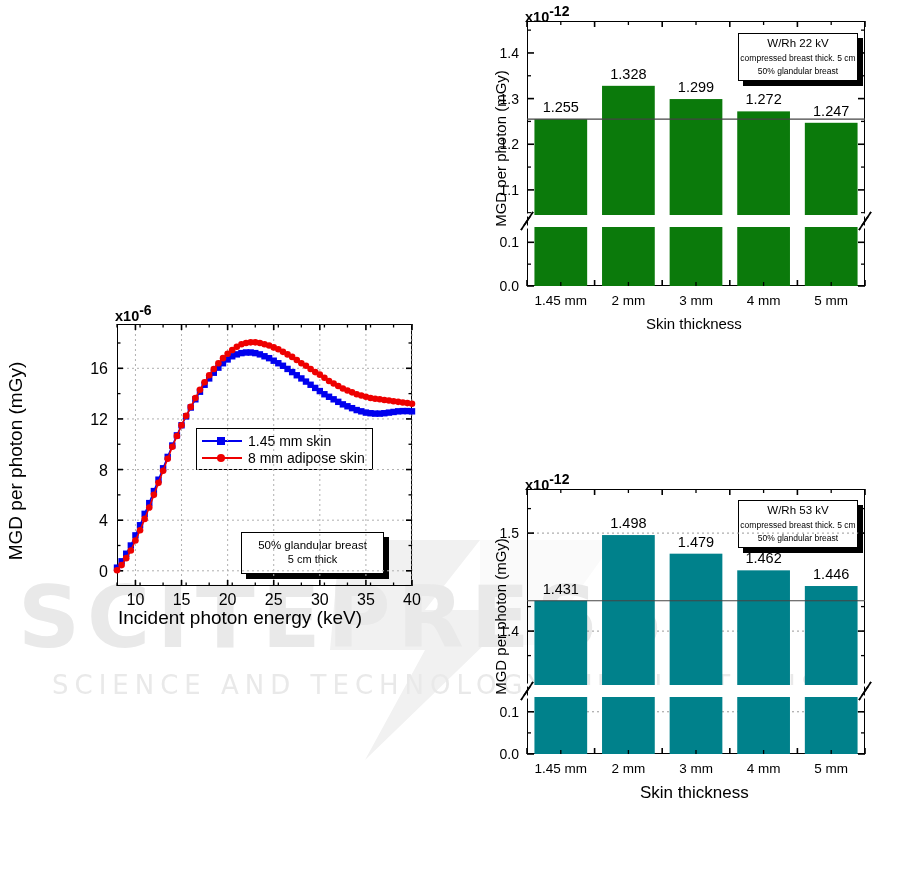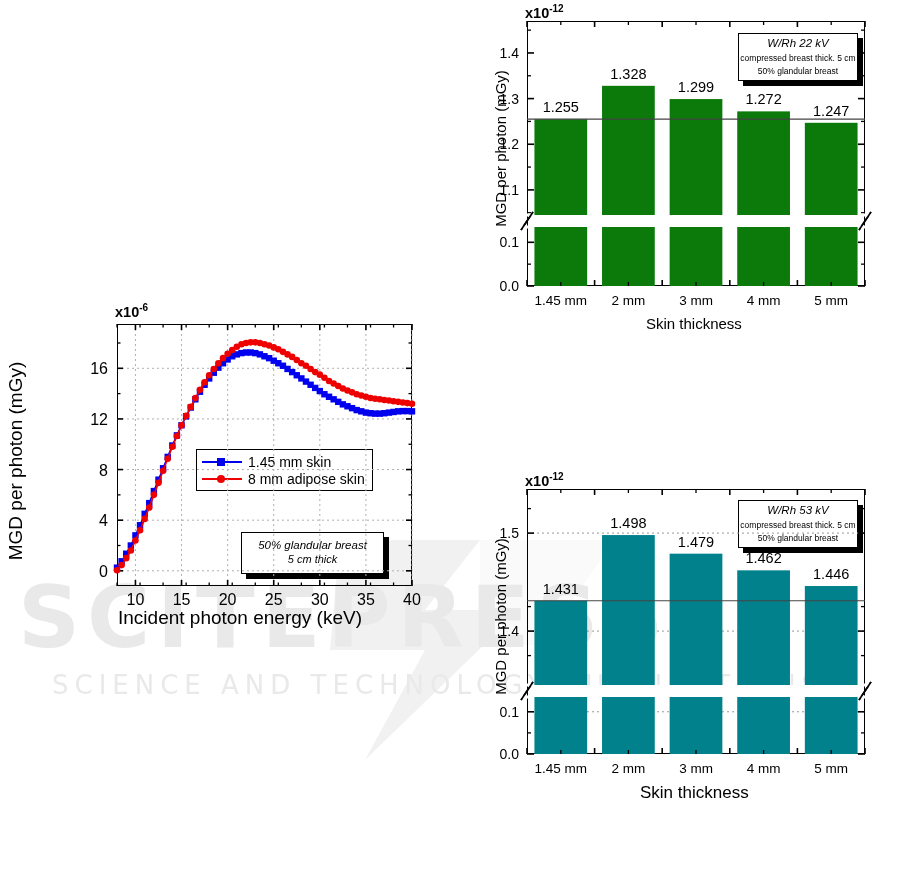--- a/index.html
+++ b/index.html
@@ -32,34 +32,33 @@
   }
   #watermark .wm-swoosh{
     position:absolute;left:330px;top:-10px;width:290px;height:230px;
     opacity:1;
   }
 
   
   .plot-frame{position:absolute;border:1.6px solid #000;background:transparent;box-sizing:border-box;}
   .axis-title{position:absolute;font-size:15px;color:#000;white-space:nowrap;}
   .expo{position:absolute;font-size:14.5px;font-weight:bold;color:#000;white-space:nowrap;}
-  .expo sup{font-size:10px;}
+  .expo sup{font-size:14px;}
 
   
   .callout{position:absolute;background:#fff;border:1.1px solid #000;box-shadow:5px 5px 0 #000;
            text-align:center;box-sizing:border-box;}
-  .callout .c-l1{font-size:11.5px;color:#000;font-style:italic;}
+  .callout .c-l1{font-size:11.5px;color:#000;}
   .callout .c-l2,.callout .c-l3{font-size:8.5px;color:#000;}
   .callout .c-l1{padding-top:3px;}
 
   
   #linechart .legend{
     position:absolute;background:#fff;border:1.1px solid #000;box-sizing:border-box;
     padding:3px 7px 3px 5px;
-    margin-top:21px;
   }
   #linechart .legend-row{display:flex;align-items:center;height:17px;}
   #linechart .legend-key{width:40px;height:12px;position:relative;margin-right:6px;}
   #linechart .legend-line{position:absolute;left:0;top:5px;width:40px;height:2px;}
   #linechart .legend-mark{position:absolute;left:15px;top:2px;width:8px;height:8px;}
   #linechart .legend-text{font-size:14px;color:#000;white-space:nowrap;}
   .lc-axis-title{position:absolute;font-size:19px;color:#000;white-space:nowrap;}
 </style>
 </head>
 <body>

